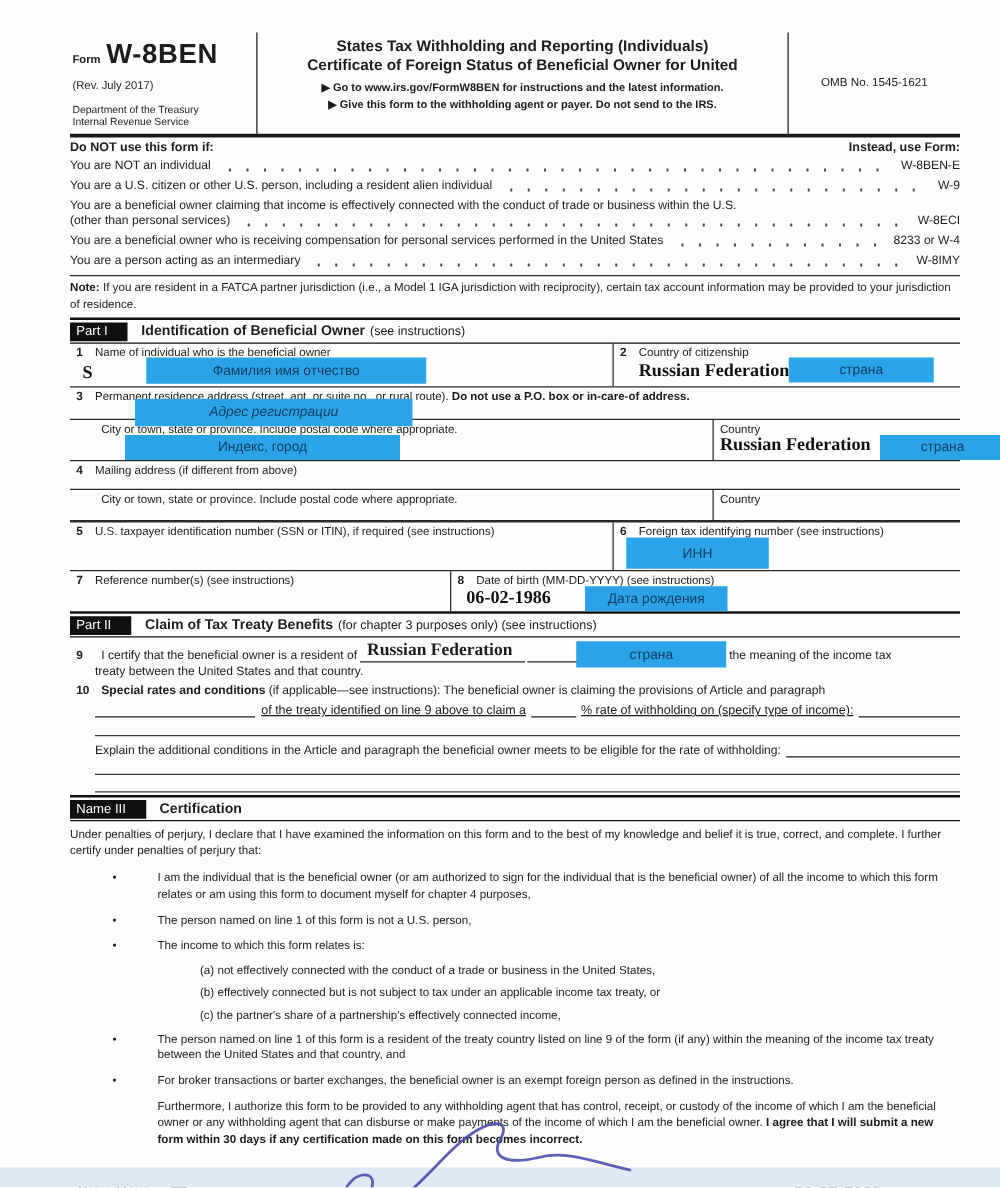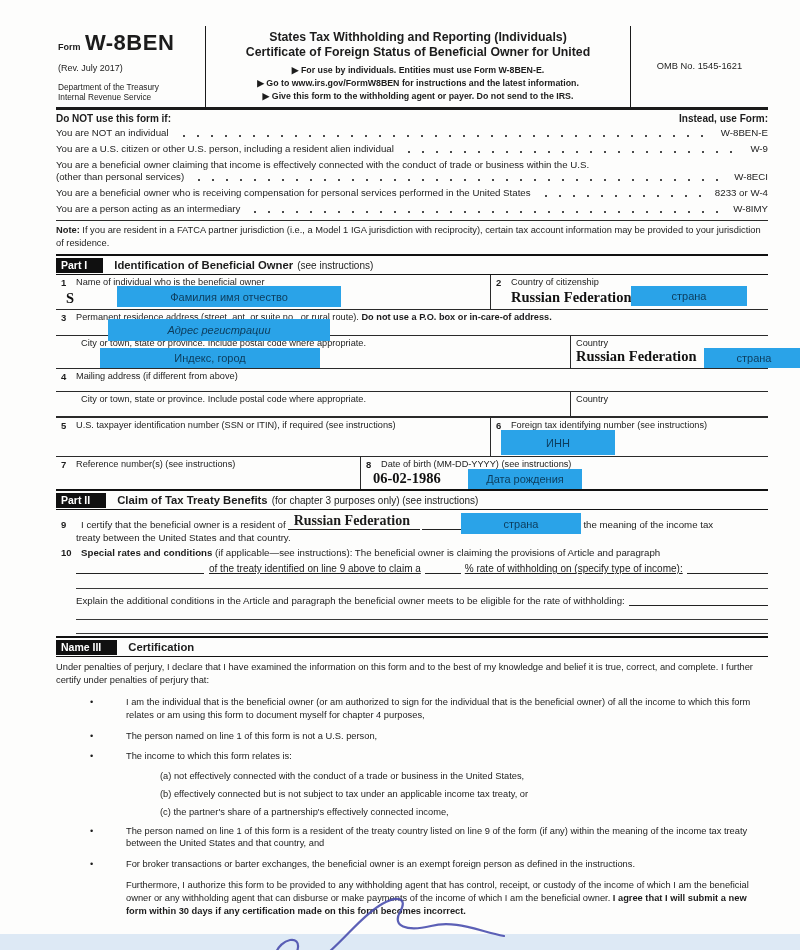--- a/index.html
+++ b/index.html
@@ -31,21 +31,21 @@
           background-size:14px 4px; background-repeat:repeat-x; background-position:0 bottom; }
   .dnu-form { white-space:nowrap; font-size:9.7px; }
   .dnu-two .l1 { font-size:9.7px; padding-top:2.5px; }
   .dnu-two .l2wrap { display:flex; align-items:flex-end; padding:1px 0 2px; }
   .note { border-top:1px solid #2a2a2a; margin-top:4px; padding:3px 0 5px; font-size:9.3px; line-height:1.35; }
   .note b { font-weight:bold; }
 
   
   .part-bar { border-top:2.5px solid #111; border-bottom:1.5px solid #111;
               display:flex; align-items:center; padding:1.5px 0; }
-  .part-chip { background:#101010; color:#fff; font-weight:bold; font-size:10.5px;
+  .part-chip { background:#101010; color:#fff; font-weight:normal; font-size:10.5px;
                padding:1px 16px 2px 5px; margin-right:11px; }
   .part-title { font-weight:bold; font-size:11.3px; }
   .part-note { font-weight:normal; font-size:10px; margin-left:4px; }
 
   
   .frow { display:flex; border-bottom:1px solid #2a2a2a; position:relative; }
   .fcell { position:relative; padding:2px 4px 2px 0; }
   .fcell + .fcell { border-left:1px solid #2a2a2a; }
   .flabel { font-size:9.2px; display:flex; }
   .fnum { font-weight:bold; width:15px; margin-left:5px; flex:none; font-size:9.5px; }
@@ -107,21 +107,20 @@
           <div>Department of the Treasury</div>
           <div>Internal Revenue Service</div>
         </div>
       </div>
       <div class="h-mid">
         <div class="title-main">
           <div>States Tax Withholding and Reporting (Individuals)</div>
           <div>Certificate of Foreign Status of Beneficial Owner for United</div>
         </div>
         <div class="h-bullets">
-          <div>▶ For use by individuals. Entities must use Form W-8BEN-E.</div>
           <div>▶ Go to www.irs.gov/FormW8BEN for instructions and the latest information.</div>
           <div>▶ Give this form to the withholding agent or payer. Do not send to the IRS.</div>
         </div>
       </div>
       <div class="h-right">
         <span>OMB No. 1545-1621</span>
       </div>
     </div>
 
     <div>

